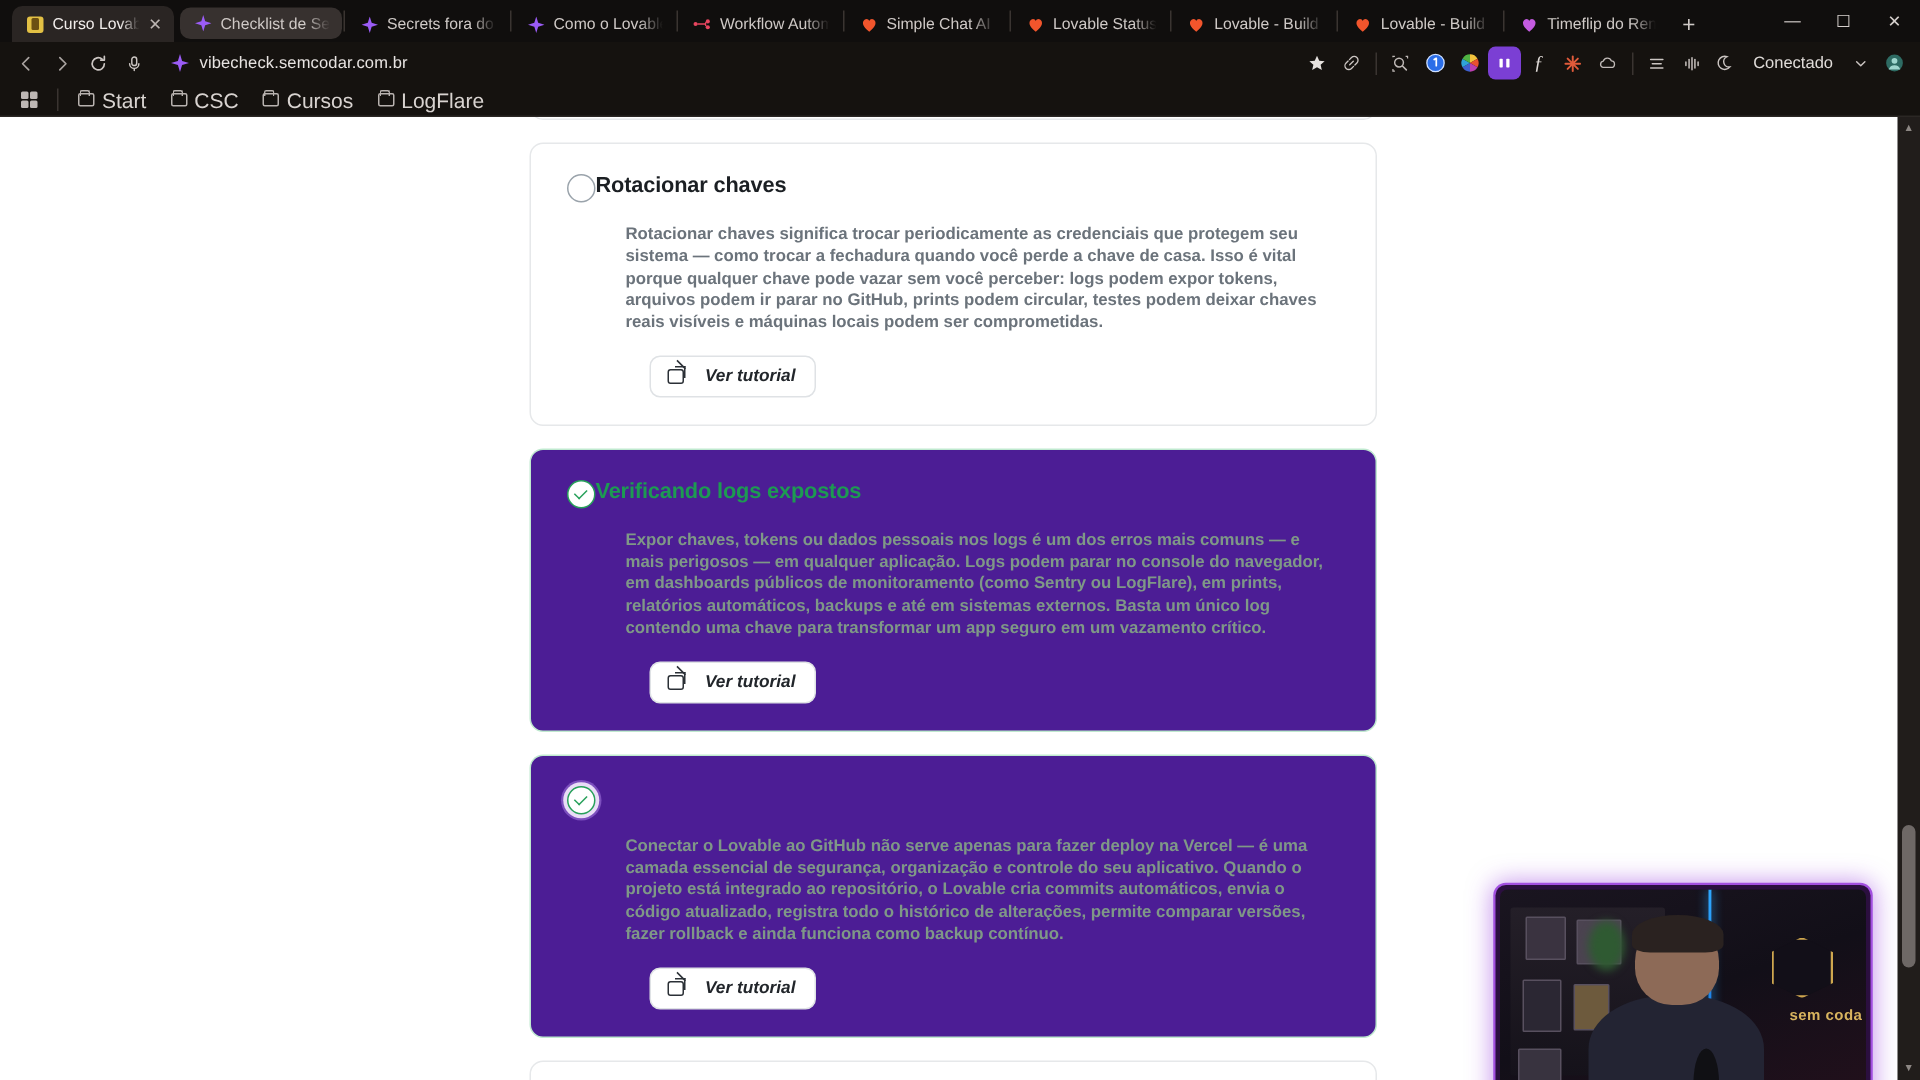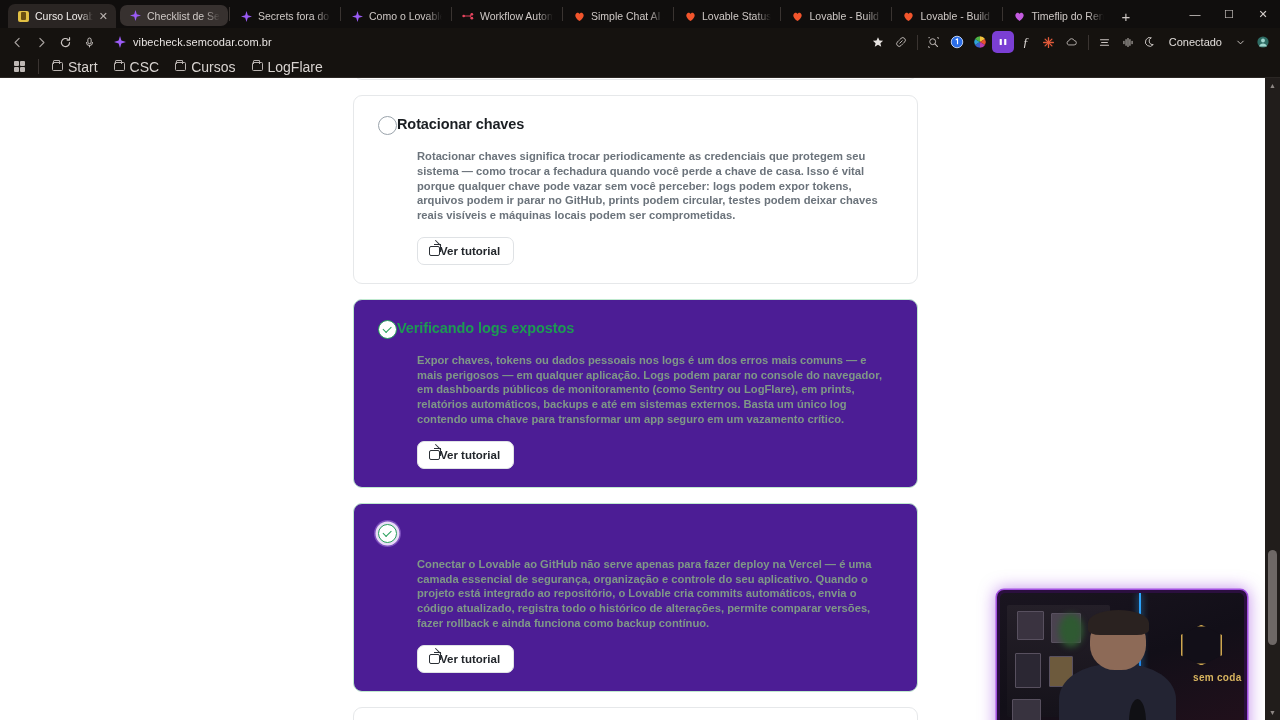--- a/index.html
+++ b/index.html
@@ -80,24 +80,24 @@
   .circle.ok { border-color:#27a05a; background:#fff; position:relative; border-width:1.8px;}
   .circle.ok:after{ content:""; position:absolute; left:3.9px; top:5.3px; width:7px;height:3.6px;
                     border-left:1.7px solid #27a05a; border-bottom:1.7px solid #27a05a;
                     transform:rotate(-45deg); }
   .circle.focus { box-shadow:0 0 0 2.5px #e9dcf7, 0 0 0 4px #7c4fbe; }
   .ctitle { font-size:14.5px; font-weight:700; color:#1b1f23; letter-spacing:-.1px; }
   .ctitle.green { color:#1d9a52; }
   .cbody { font-size:11.2px; line-height:1.32; color:#6b737b; margin:0 0 14px 39px;font-weight:bold; }
   .card.done .cbody { color:#7f9887; }
   .btn {
-    display:inline-flex; align-items:center; gap:0;
-    margin-left:39px; padding:7px 13px 7px 11px;
+    display:inline-flex; align-items:center; gap:14px;
+    margin-left:55px; padding:7px 13px 7px 11px;
     border:1px solid #dfe2e5; border-radius:7px; background:#fff;
-    font-size:11.5px; font-weight:600; color:#22262b;
+    font-size:11.5px; font-weight:600; color:#22262b;font-style:italic;
   }
   .ext { width:11px;height:11px;position:relative;flex:0 0 11px;}
   .ext:before{content:"";position:absolute;left:0;bottom:0;width:8.5px;height:8.5px;border:1.3px solid #2b3036;border-radius:2px;}
   .ext:after{content:"";position:absolute;right:-1px;top:-1px;width:6.5px;height:6.5px;
              border-top:1.3px solid #2b3036;border-right:1.3px solid #2b3036;}
   .extline{position:absolute;right:0px;top:0px;width:7.5px;height:1.3px;background:#2b3036;transform:rotate(45deg);transform-origin:right center;}
 
   
   .sbar { width:15px; background:#211d1b; position:relative; flex:0 0 15px; }
   .sarrow { height:15px; display:flex;align-items:center;justify-content:center;color:#8d8784;font-size:7px;}

